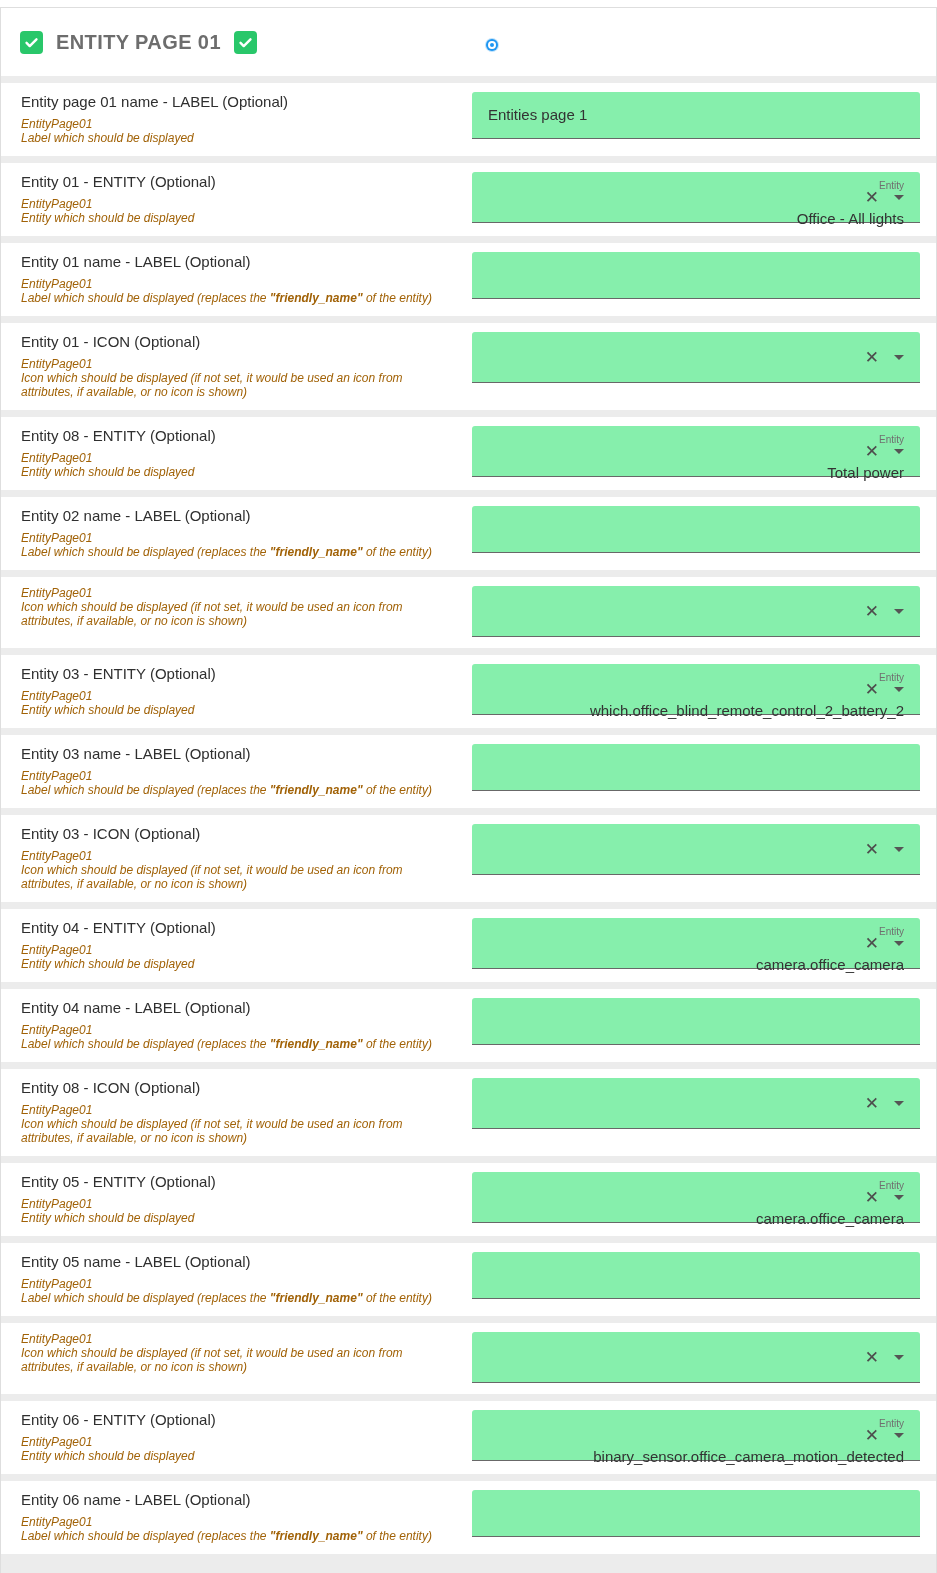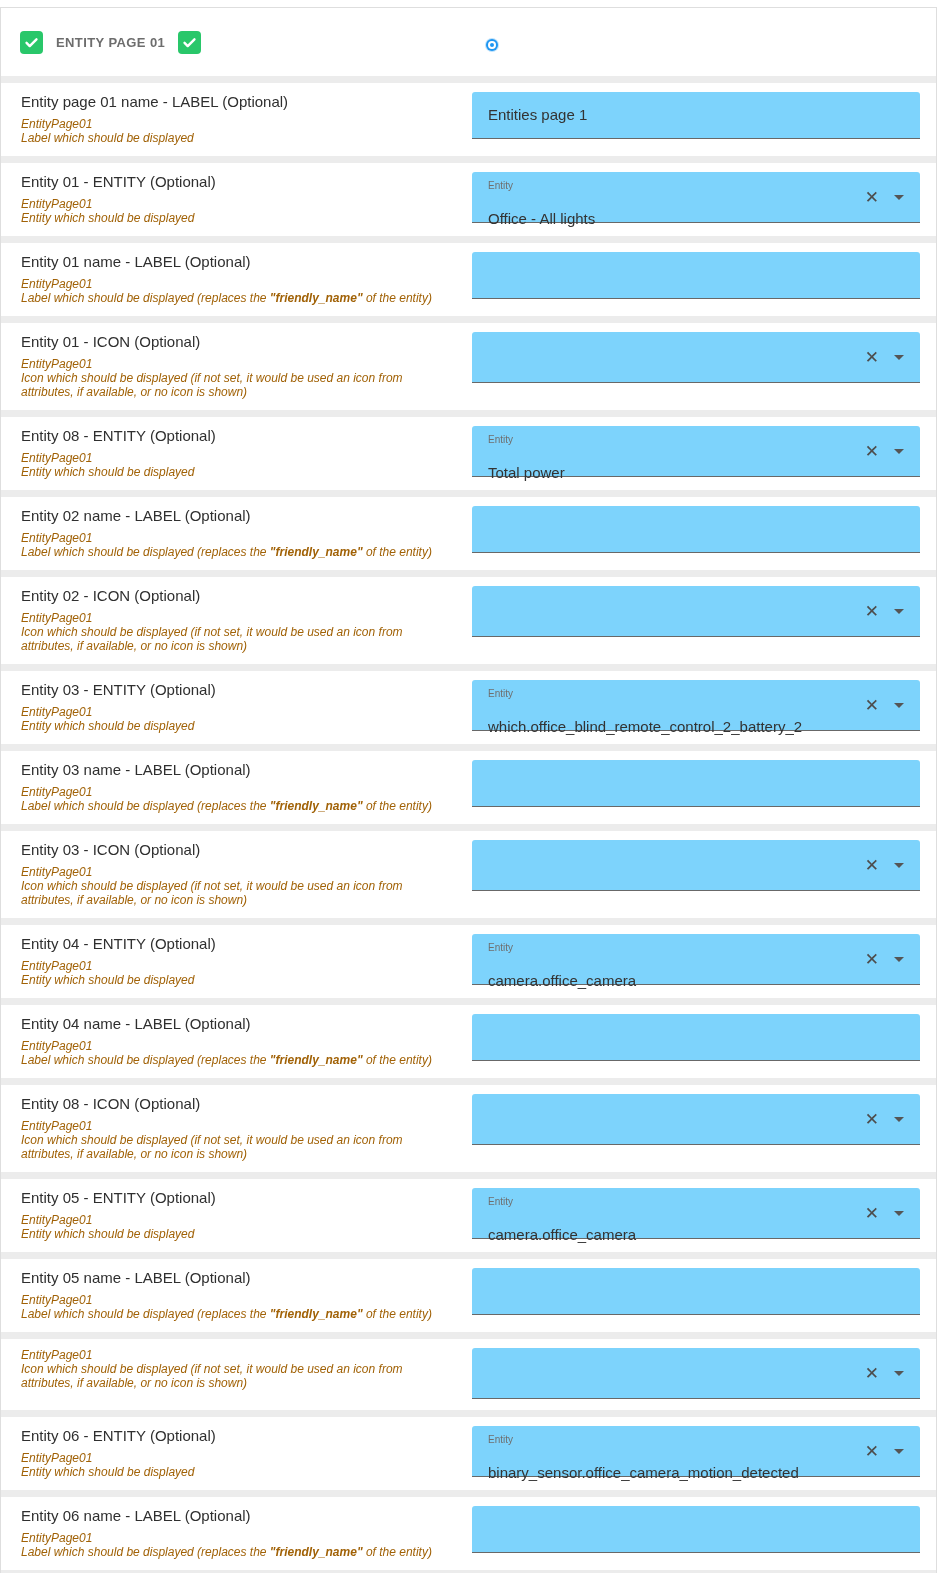--- a/index.html
+++ b/index.html
@@ -33,21 +33,21 @@
   .checkbox {
     width: 23px; height: 23px;
     border-radius: 4px;
     background: #29c76a;
     display: flex; align-items: center; justify-content: center;
     flex: none;
     cursor: pointer;
   }
   .checkbox svg { width: 17px; height: 17px; display: block; }
   .header-title {
-    font-size: 13px;
+    font-size: 20px;
     font-weight: bold;
     color: #6d6d6d;
     letter-spacing: 0.4px;
     margin: 0 13px;
     white-space: nowrap;
   }
   .radio {
     position: absolute;
     left: 487px; top: 33px;
     width: 8px; height: 8px;
@@ -74,26 +74,27 @@
   .row-subtitle, .row-desc {
     font-size: 12px;
     font-style: italic;
     color: #a16207;
     line-height: 14px;
   }
   .row-desc b { font-weight: bold; }
   .row-right { width: 448px; flex: none; }
   .field {
     position: relative;
-    background: #7dd3fc;
+    background: #86efac;
     border-bottom: 1px solid #686868;
     border-radius: 3px 3px 0 0;
     width: 100%;
     padding: 0 16px;
     cursor: text;
+    text-align: right;
   }
   .field.text { height: 47px; display: flex; align-items: center; }
   .field.select { height: 51px; cursor: pointer; }
   .field.select .field-label {
     font-size: 10px;
     color: #6f6f6f;
     padding-top: 8px;
     line-height: 12px;
     min-height: 12px;
   }
@@ -232,21 +233,20 @@
       <div class="row-right">
         <div class="field text">
 
           <div class="field-value"></div>
 
         </div>
       </div>
     </div>
     <div class="row">
       <div class="row-left">
-        <div class="row-title">Entity 02 - ICON (Optional)</div>
         <div class="row-subtitle">EntityPage01</div>
         <div class="row-desc"><span>Icon which should be displayed (if not set, it would be used an icon from attributes, if available, or no icon is shown)</span><b></b><span></span></div>
       </div>
       <div class="row-right">
         <div class="field select">
           <div class="field-label"></div>
           <div class="field-value"></div>
           <span class="clear-icon">✕</span>
           <span class="caret-icon"></span>
         </div>

